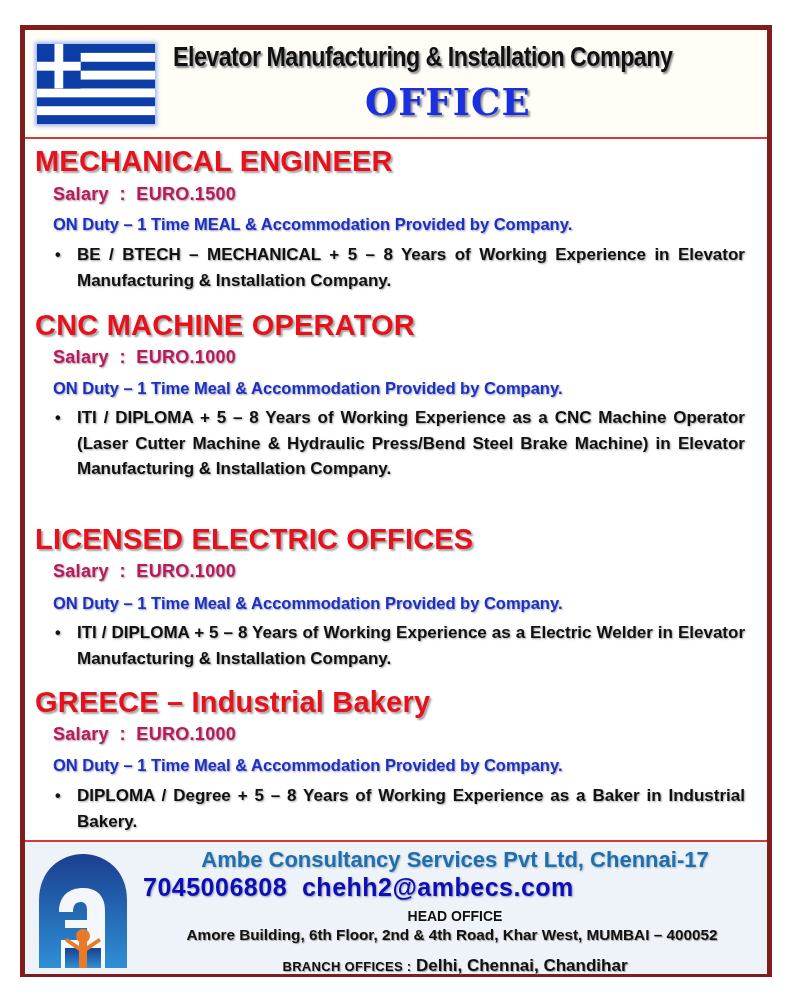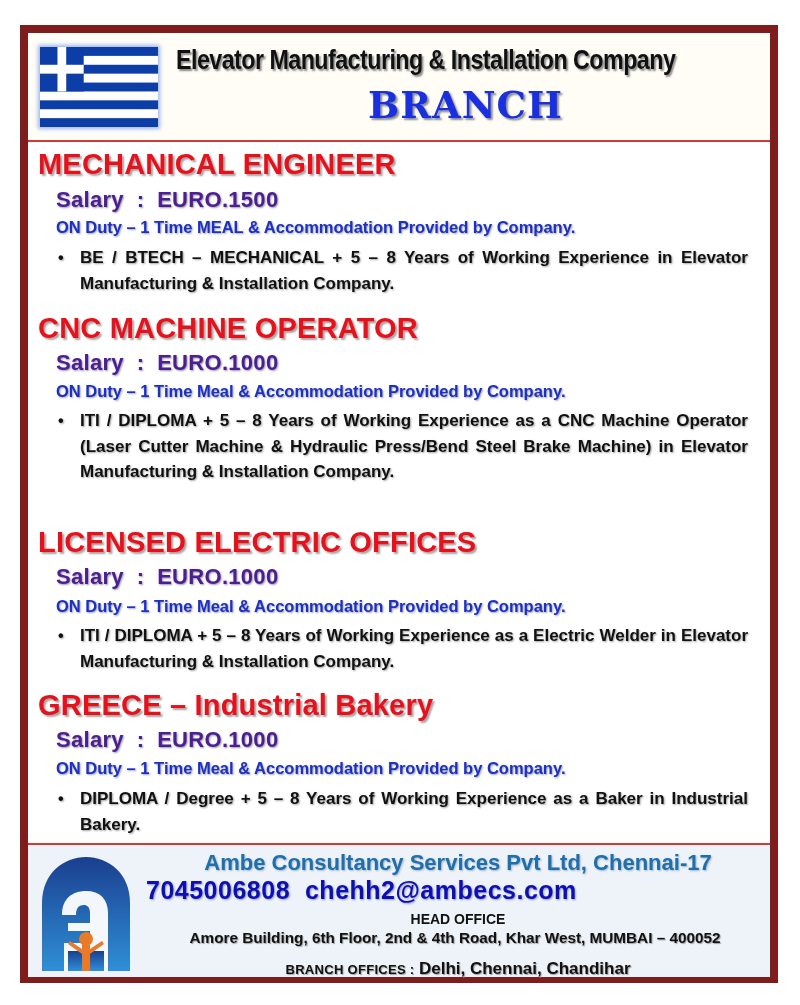--- a/index.html
+++ b/index.html
@@ -1,19 +1,19 @@
 <!DOCTYPE html>
 <html><head>
 <meta charset="utf-8">
 <style>
   html, body { margin: 0; padding: 0; background: #ffffff; }
   body { width: 800px; height: 1005px; position: relative; overflow: hidden; font-family: "Liberation Sans", sans-serif; }
   .frame {
     position: absolute; left: 20px; top: 25px; width: 742px; height: 942px;
-    border: 8px solid #7f1d1d; background: #ffffff;
+    border: 5px solid #7f1d1d; background: #ffffff;
   }
   .header {
     position: absolute; left: 0; top: 0; width: 742px; height: 107px;
     background: #fffdf6; border-bottom: 2px solid #d23a3a;
   }
   .flag {
     position: absolute; left: 12px; top: 14px; width: 118px; height: 80px;
     box-shadow: 0 0 4px 2px #9fb6ee;
   }
   .header-title {
@@ -27,21 +27,21 @@
     font-family: "DejaVu Serif", serif; font-weight: bold; font-size: 37px; color: #1a2fe0;
     letter-spacing: 1px; text-shadow: 2px 2px 2px #8a8a8a; white-space: nowrap;
   }
   .content { position: absolute; left: 0; top: 109px; width: 742px; height: 700px; }
   .job { position: absolute; left: 0; width: 742px; }
   .job-title {
     position: absolute; left: 10px; top: 0; font-weight: bold; font-size: 29px; color: #e8111b;
     text-shadow: 2px 2px 2px #a3a3a3; white-space: nowrap; letter-spacing: 0.2px;
   }
   .salary {
-    position: absolute; left: 28px; font-weight: bold; font-size: 22px; color: #4c1d95;
+    position: absolute; left: 28px; font-weight: bold; font-size: 18px; color: #be185d;
     text-shadow: 1px 1px 2px #9a9a9a; white-space: pre; letter-spacing: 0.3px;
   }
   .duty {
     position: absolute; left: 28px; font-weight: bold; font-size: 16.5px; color: #1b2fc9;
     text-shadow: 1px 1px 2px #a0a0a0; white-space: nowrap;
   }
   .req {
     position: absolute; left: 30px; width: 690px; font-weight: bold; font-size: 17px; color: #111;
     line-height: 25.5px; text-shadow: 1px 1px 2px #a0a0a0;
   }
@@ -88,21 +88,21 @@
         <rect x="0" y="2" width="27" height="2"></rect>
         <rect x="0" y="6" width="27" height="2"></rect>
         <rect x="0" y="10" width="27" height="2"></rect>
         <rect x="0" y="14" width="27" height="2"></rect>
       </g>
       <rect width="10" height="10" fill="#0d3ea8"></rect>
       <rect x="4" y="0" width="2" height="10" fill="#ffffff"></rect>
       <rect x="0" y="4" width="10" height="2" fill="#ffffff"></rect>
     </svg>
     <div class="header-title">Elevator Manufacturing &amp; Installation Company</div>
-    <div class="header-country">BRANCH</div>
+    <div class="header-country">OFFICE</div>
   </div>
 
   <div class="content">
 
     <div class="job" style="top:6px;">
       <div class="job-title">MECHANICAL ENGINEER</div>
       <div class="salary" style="top:39px;">Salary  :  EURO.1500</div>
       <div class="duty" style="top:70px;">ON Duty – 1 Time MEAL &amp; Accommodation Provided by Company.</div>
       <div class="req" style="top:97px;">
         <span class="bullet">•</span>

